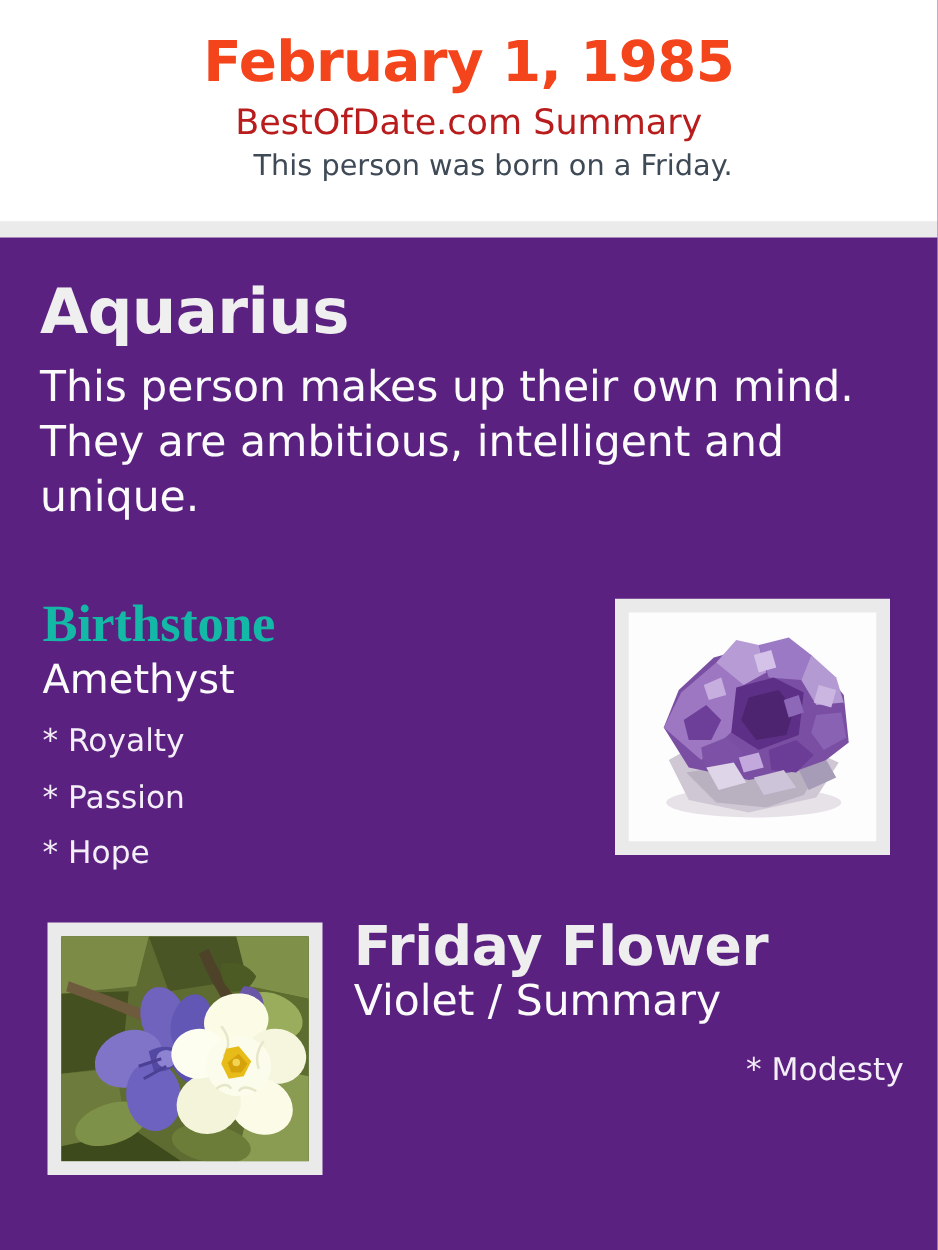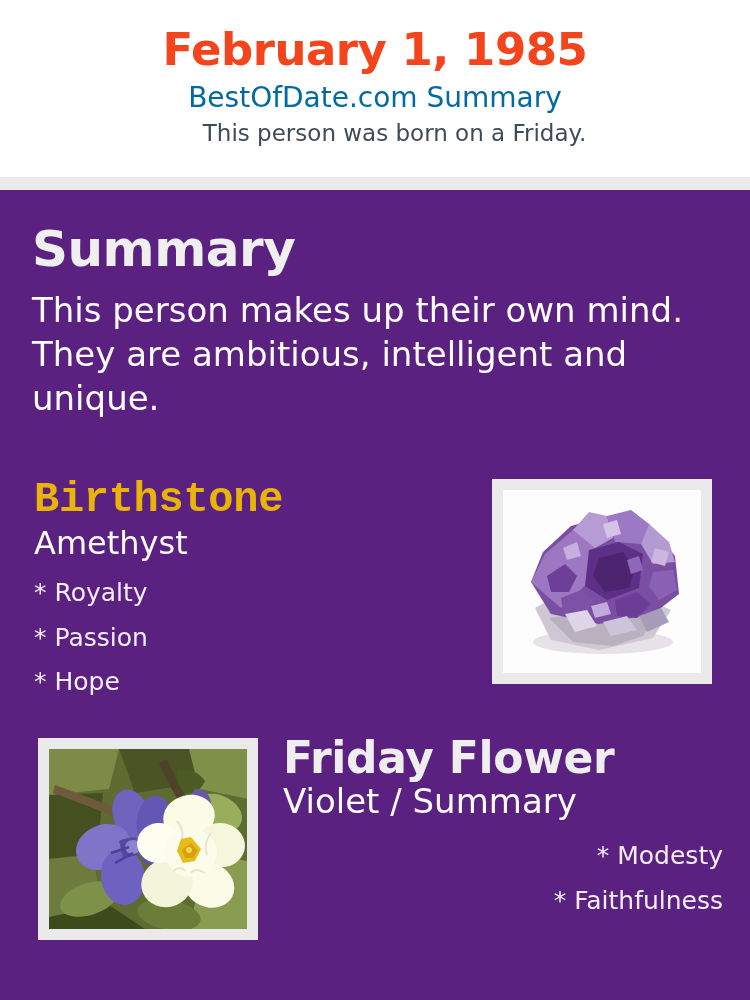--- a/index.html
+++ b/index.html
@@ -39,21 +39,21 @@
     letter-spacing: -0.5px;
     color: #f4441c;
     line-height: 1.08;
     font-family: "DejaVu Sans", sans-serif;
   }
 
   .header-site {
     margin-top: 7px;
     font-size: 28px;
     font-weight: normal;
-    color: #0369a1;
+    color: #b91c1c;
     line-height: 1.15;
     font-family: "DejaVu Sans", sans-serif;
   }
 
   .header-born {
     margin-top: 6px;
     font-size: 23px;
     font-weight: normal;
     color: #3f4a57;
     line-height: 1.15;
@@ -109,24 +109,24 @@
   .birthstone {
     position: absolute;
     left: 34px;
     top: 288px;
     width: 430px;
   }
 
   .bs-title {
     font-size: 42px;
     font-weight: bold;
-    color: #eab308;
+    color: #14b8a6;
     line-height: 1.05;
     letter-spacing: -0.3px;
-    font-family: Liberation Mono, monospace;
+    font-family: Liberation Serif, serif;
   }
 
   .bs-name {
     margin-top: 4px;
     font-size: 32px;
     font-weight: normal;
     color: #fbfbfb;
     line-height: 1.1;
     font-family: "DejaVu Sans", sans-serif;
   }
@@ -226,40 +226,39 @@
     <div class="header-date">February 1, 1985</div>
     <div class="header-site">BestOfDate.com Summary</div>
     <div class="header-born">This person was born on a Friday.</div>
   </div>
 
   <div class="separator"></div>
 
   <div class="panel">
 
     <div class="zodiac">
-      <div class="zodiac-title">Summary</div>
+      <div class="zodiac-title">Aquarius</div>
       <div class="zodiac-desc">This person makes up their own mind. They are ambitious, intelligent and unique.</div>
     </div>
 
     <div class="birthstone">
       <div class="bs-title">Birthstone</div>
       <div class="bs-name">Amethyst</div>
       <ul class="traits">
         <li>* Royalty</li>
         <li>* Passion</li>
         <li>* Hope</li>
       </ul>
     </div>
 
     <div class="birthflower">
       <div class="bf-title">Friday Flower</div>
       <div class="bf-name">Violet / Summary</div>
       <ul class="bf-traits">
         <li>* Modesty</li>
-        <li>* Faithfulness</li>
       </ul>
     </div>
   </div>
 
   <div class="frame frame-stone">
     <div class="photo photo-stone">
       <svg viewBox="0 0 198 183" width="100%" height="100%" preserveAspectRatio="none">
         <rect x="0" y="0" width="198" height="183" fill="#fdfdfd"></rect>
 
         <ellipse cx="100" cy="152" rx="70" ry="12" fill="#e6e2e8"></ellipse>

